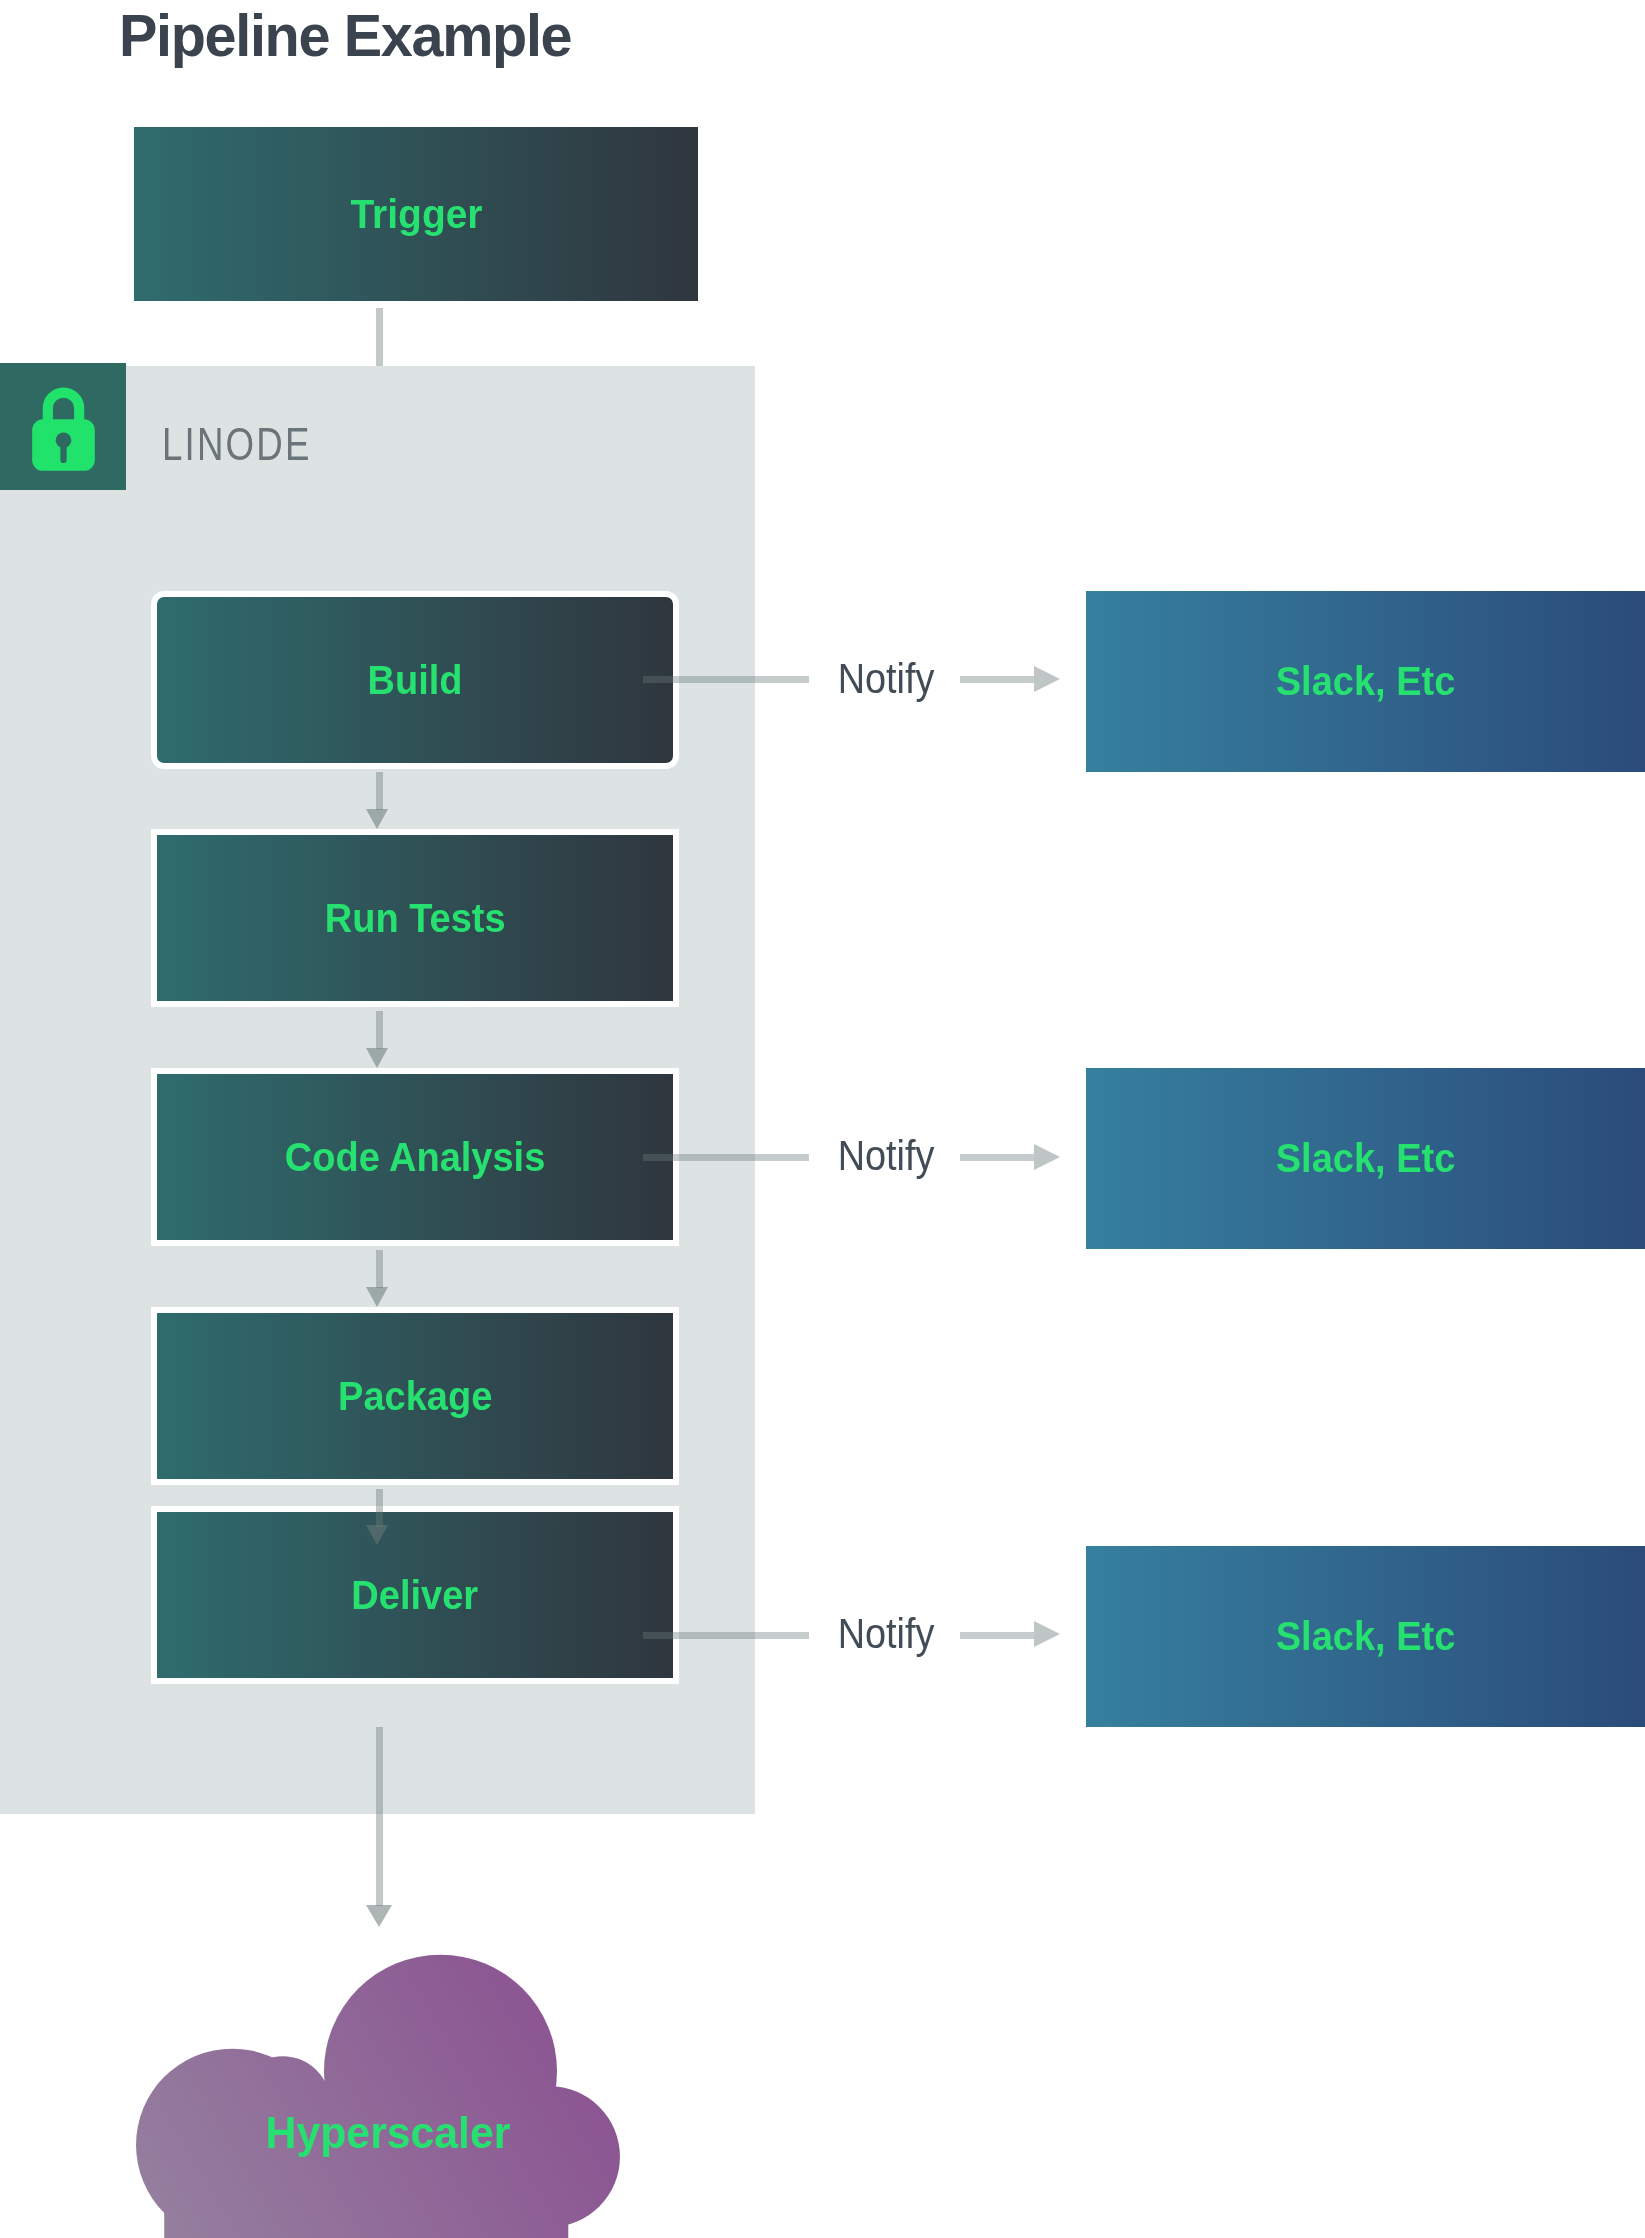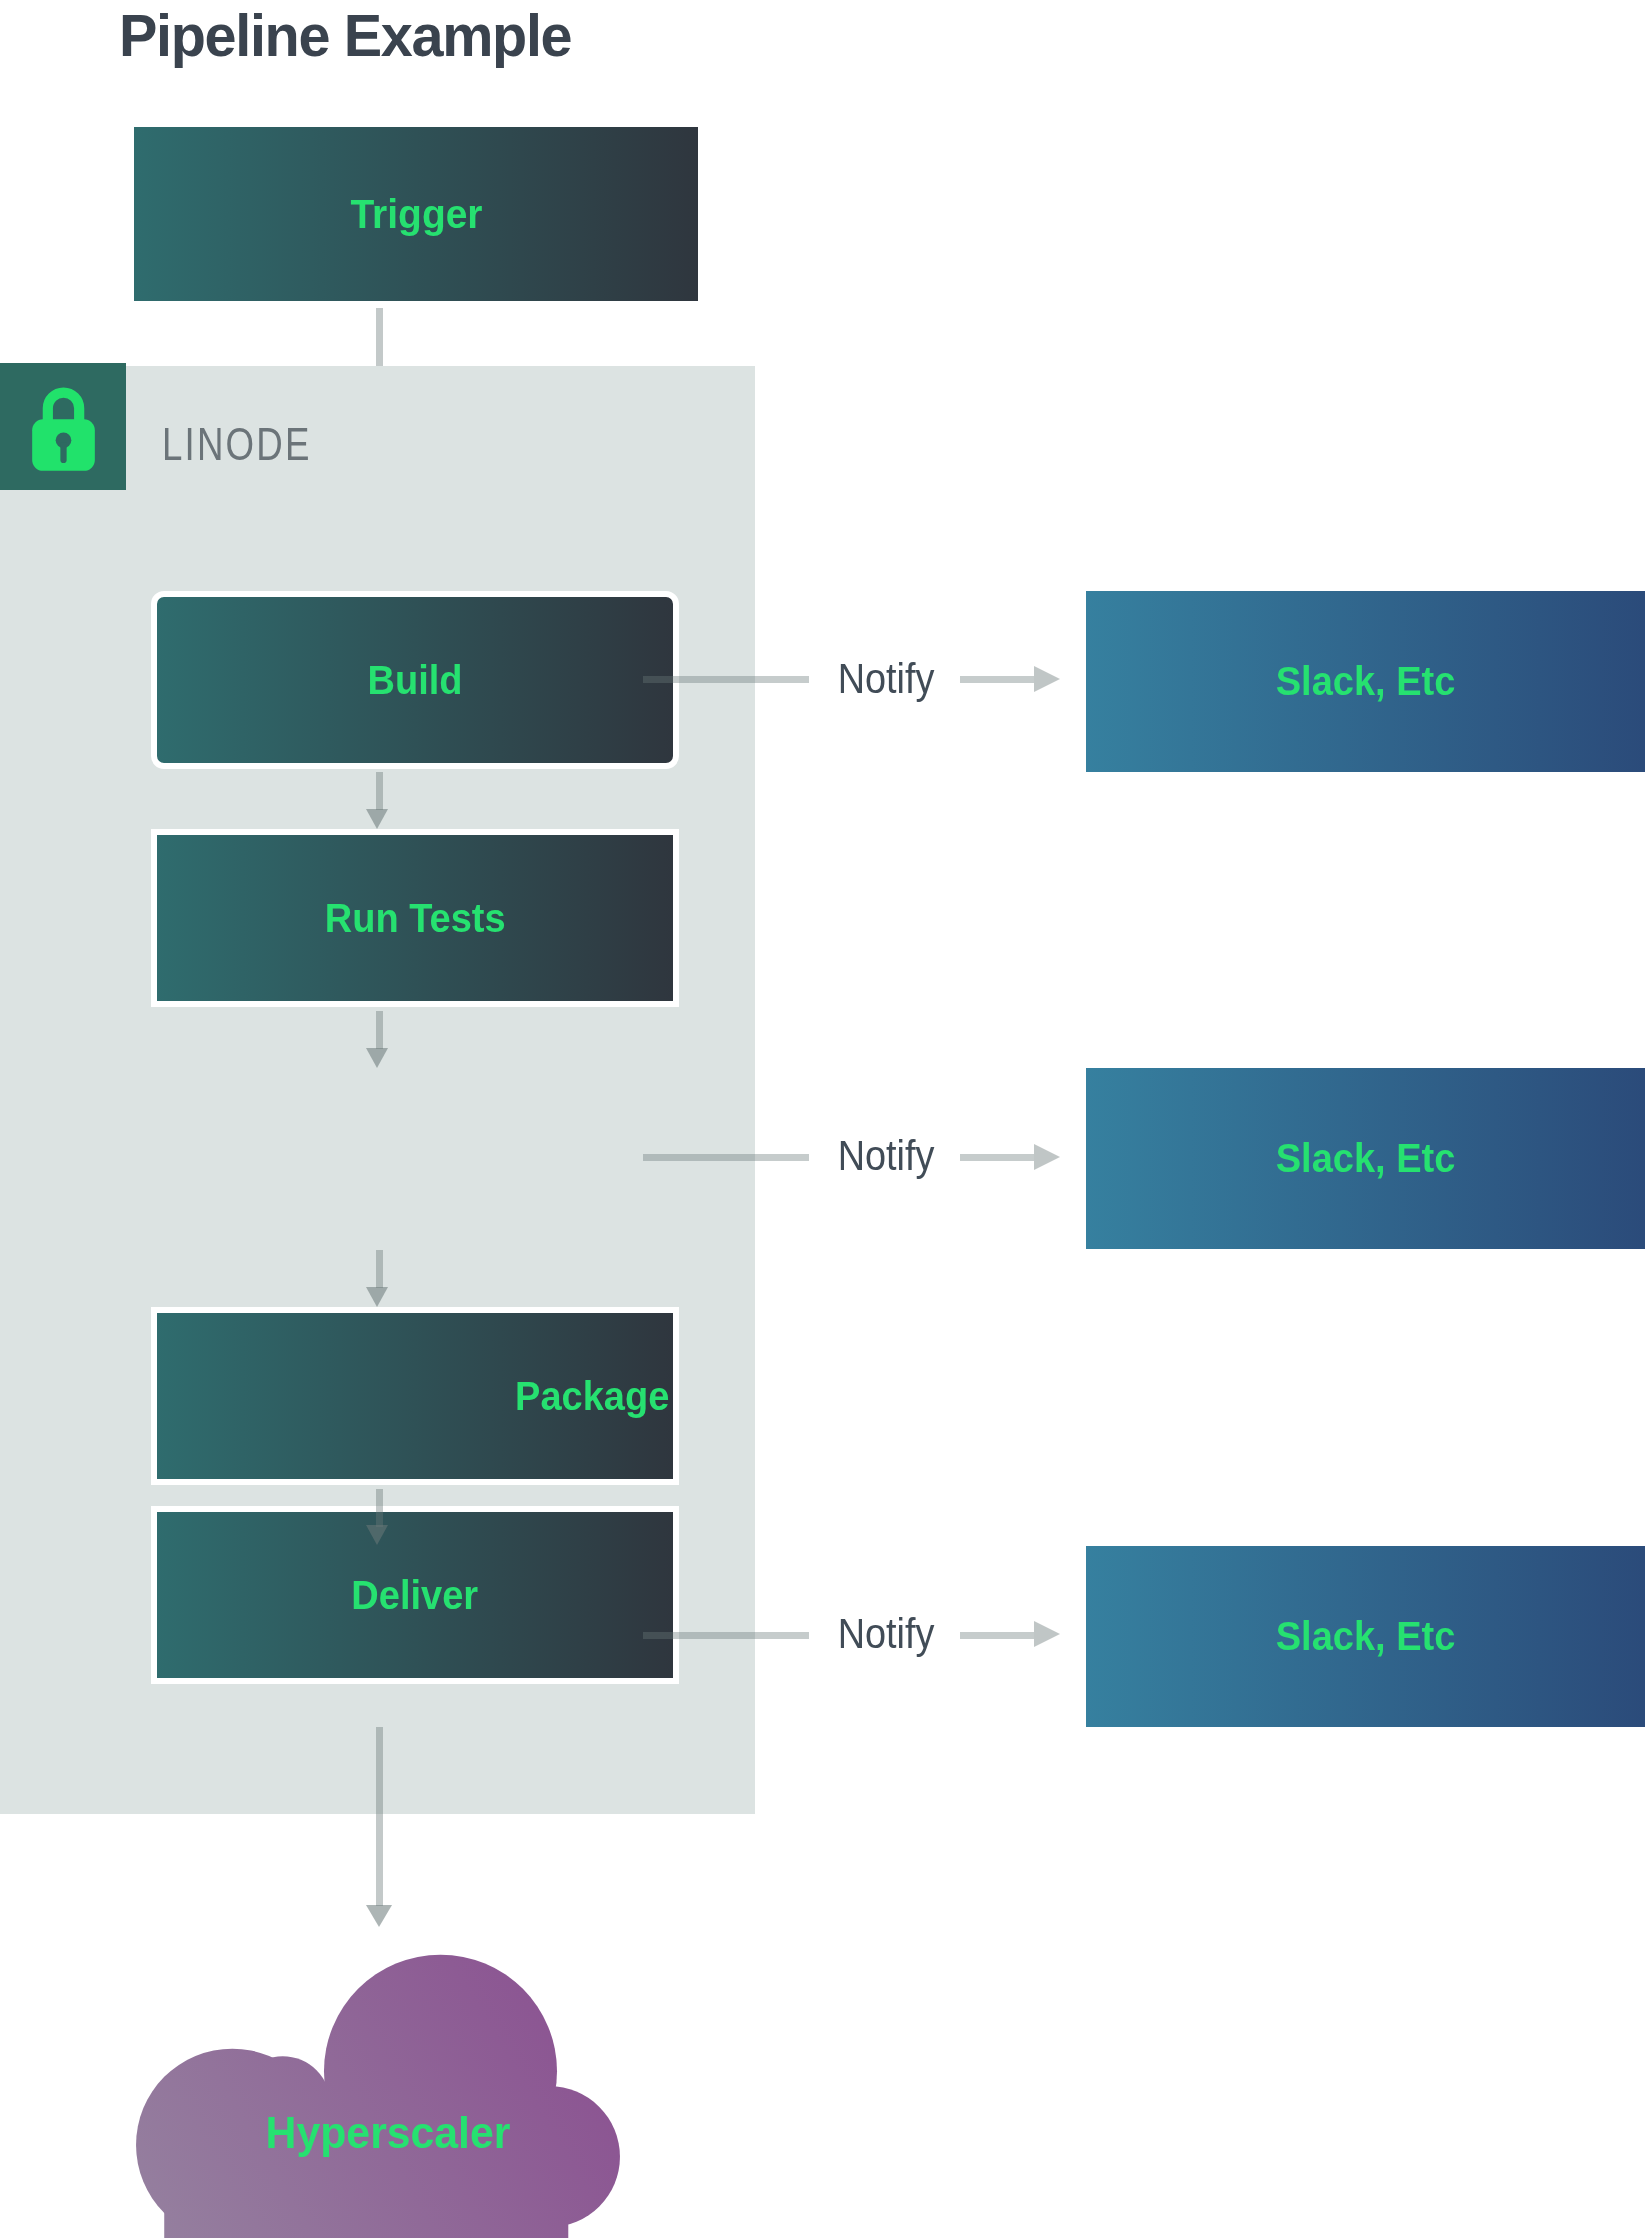--- a/index.html
+++ b/index.html
@@ -146,21 +146,24 @@
     </svg>
   </div>
   <div class="platform-label">LINODE</div>
 
   <div class="darkbox stage" style="top:591px;border-radius:13px;">
     <span class="boxlabel">Build</span>
   </div>
   <div class="darkbox stage" style="top:829px;">
     <span class="boxlabel">Run Tests</span>
   </div>
-  <div class="darkbox stage" style="top:1307px;justify-content:flex-end;">
+  <div class="darkbox stage" style="top:1068px;">
+    <span class="boxlabel">Code Analysis</span>
+  </div>
+  <div class="darkbox stage" style="top:1307px;">
     <span class="boxlabel">Package</span>
   </div>
   <div class="darkbox stage" style="top:1506px;">
     <span class="boxlabel">Deliver</span>
   </div>
 
   <div>
     <div class="vshaft" style="left:376px;top:772px;height:38px;"></div>
     <div class="vhead" style="left:366px;top:809px;border-top-width:20px;border-left-width:11.8px;border-right-width:11.8px;"></div>
   </div>

